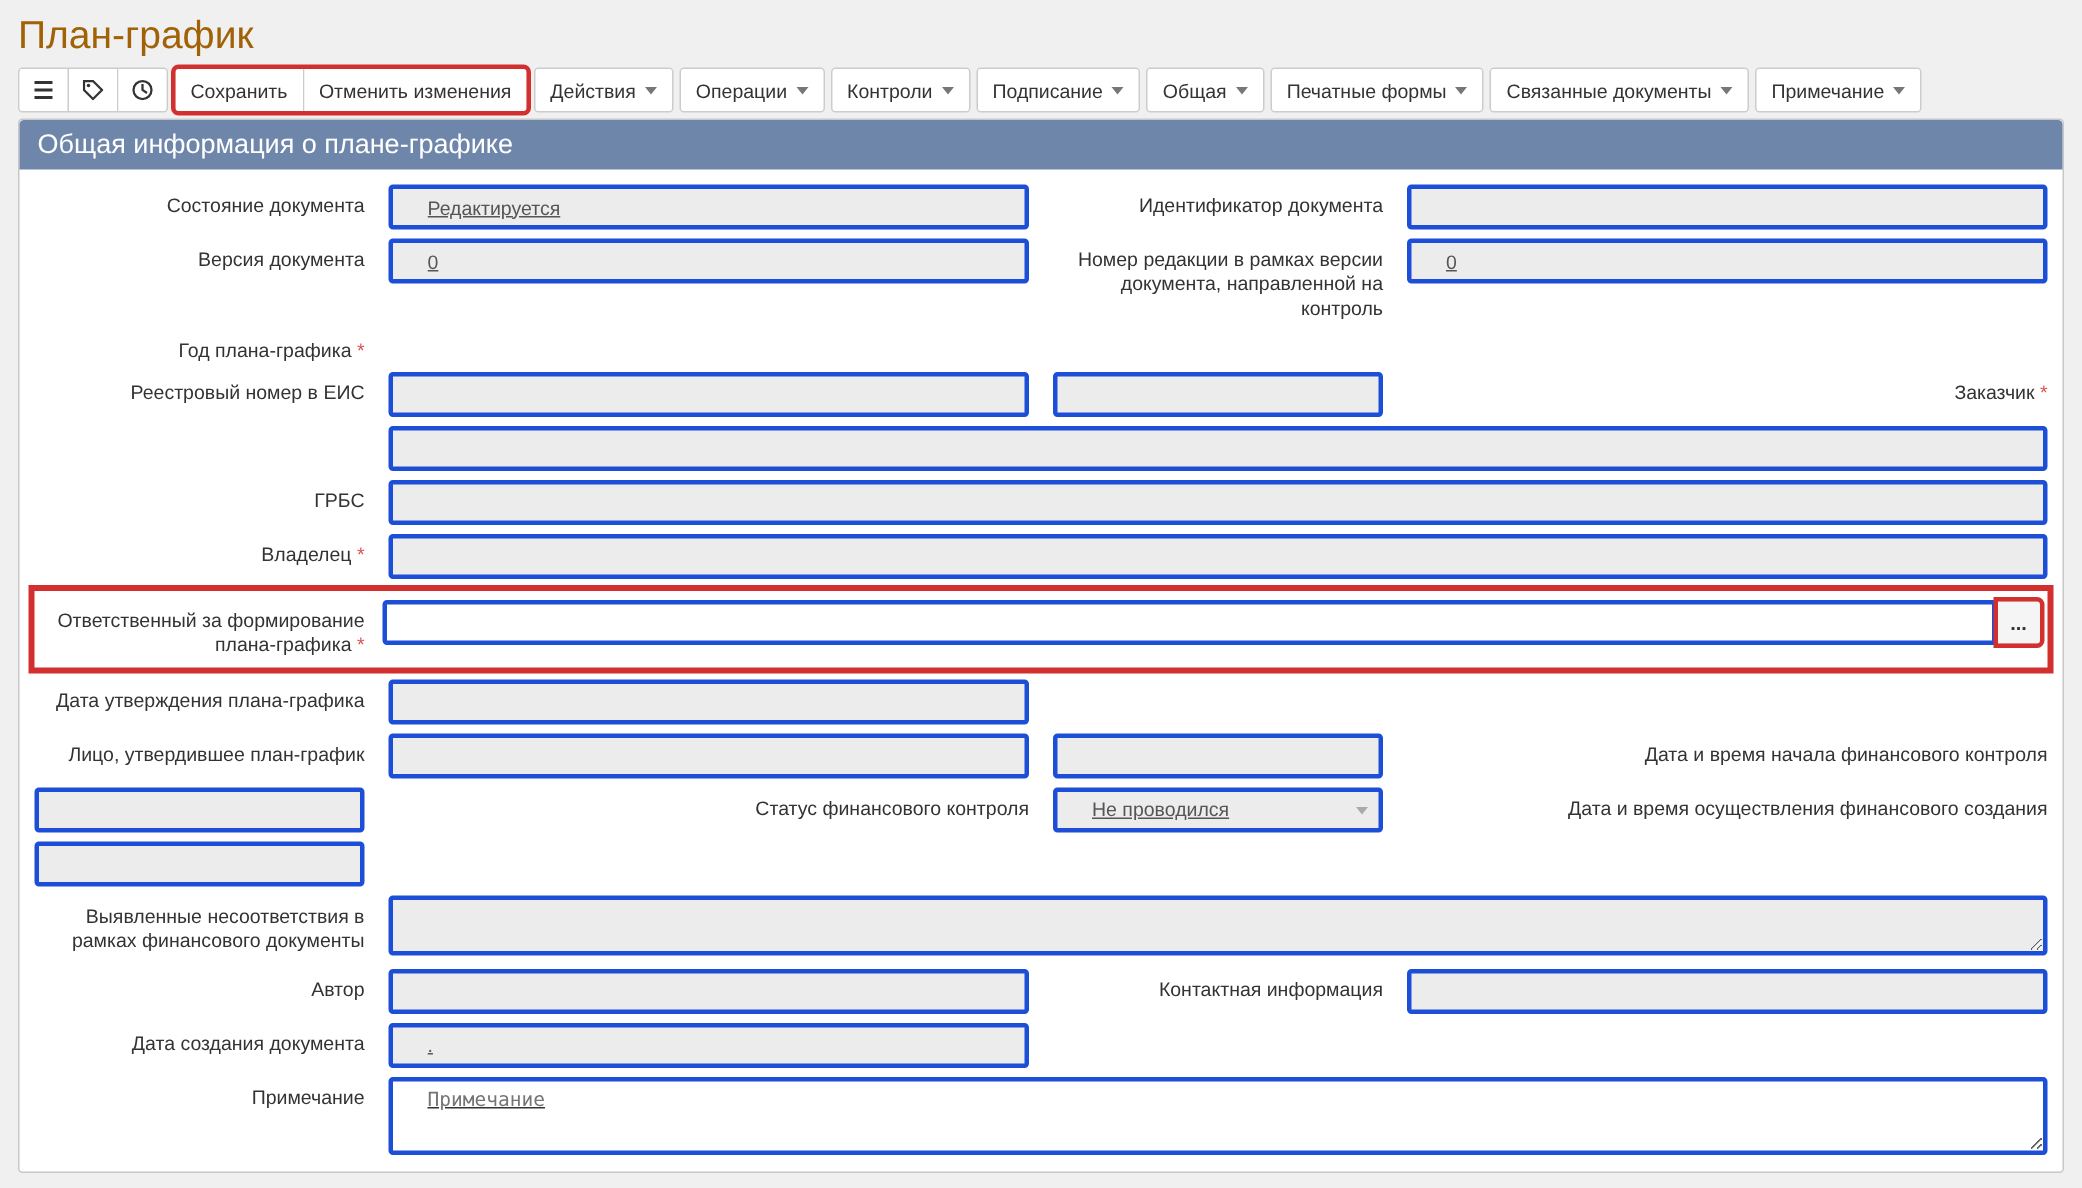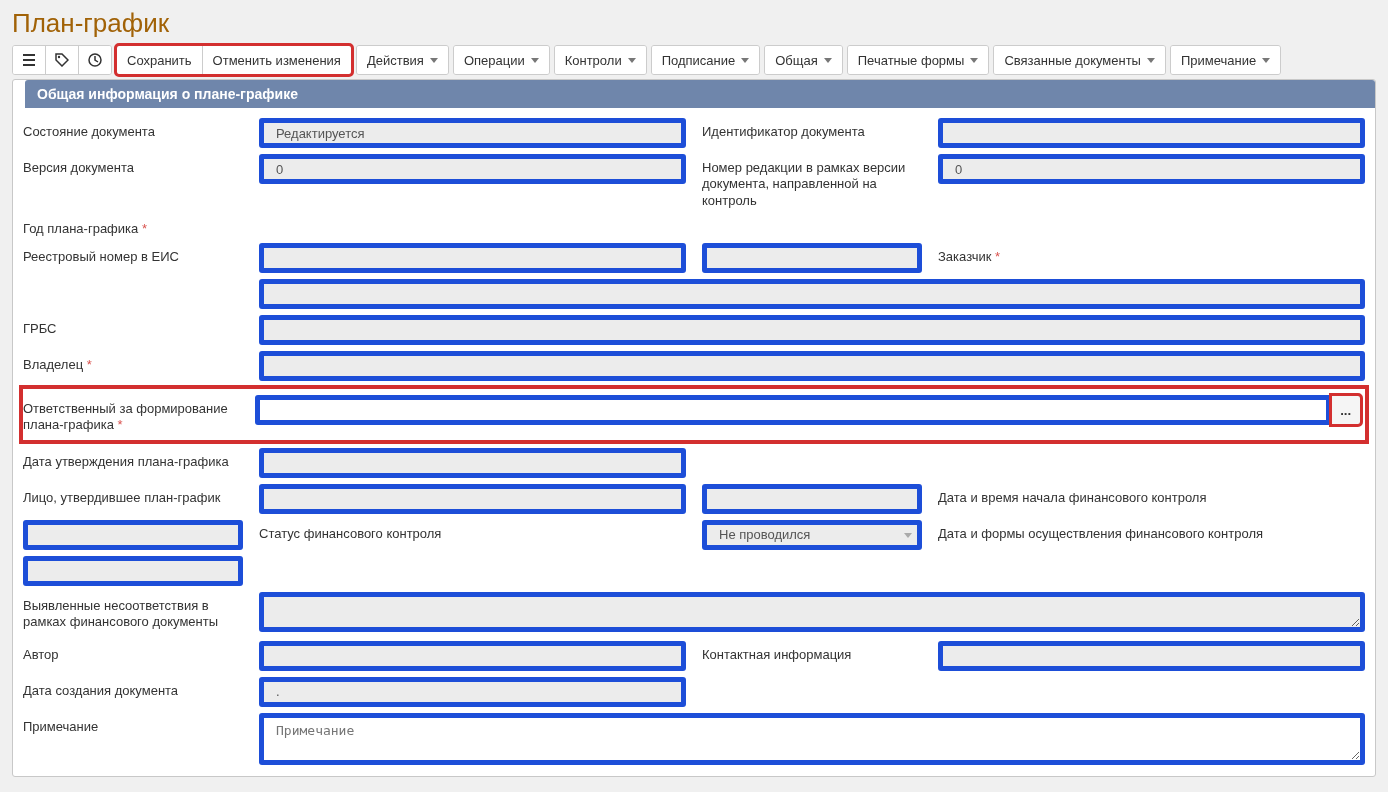--- a/index.html
+++ b/index.html
@@ -58,50 +58,51 @@
     outline-offset: -1px;
   }
   .section {
     border: 1px solid #c8c8c8;
     background: #fff;
     border-radius: 3px;
   }
   .section-header {
     background: #6f86ab;
     color: #fff;
-    font-weight: 700;
-    font-size: 14px;
+    font-weight: 400;
+    font-size: 18px;
     padding: 6px 12px;
     border-radius: 3px 3px 0 0;
-    margin-left: 12px;
   }
   .section-body {
     padding: 10px 10px 8px 10px;
     display: grid;
     grid-template-columns: 220px 1fr 220px 1fr;
     column-gap: 16px;
     row-gap: 6px;
     align-items: start;
   }
   .label {
+    text-align: right;
     font-size: 13px;
     color: #333;
     padding-top: 6px;
     line-height: 1.25;
   }
   .req::after { content: " *"; color: #d9534f; }
   .fld {
     height: 30px;
-    border: 5px solid #1d4ed8;
+    border: 3px solid #1d4ed8;
     border-radius: 3px;
-    padding: 5px 12px;
+    padding: 5px 23px;
     font-size: 13px;
     background: #fff;
     width: 100%;
     color: #333;
+    text-decoration: underline;
   }
   .fld.ro { background: #ececec; color: #555; }
   .fld.ta { height: 40px; resize: both; }
   .fld.ta-lg { height: 52px; }
   .full-row { grid-column: 2 / span 3; }
   .row-highlight {
     grid-column: 1 / span 4;
     display: grid;
     grid-template-columns: 220px 1fr;
     column-gap: 12px;
@@ -278,21 +279,21 @@
     <div><input class="fld ro" readonly="" value="" style=""></div>
 
     <div class="label">Дата и время начала финансового контроля</div>
     <div><input class="fld ro" readonly="" value="" style=""></div>
     <div class="label">Статус финансового контроля</div>
     <div class="select-wrap">
       <input class="fld ro" readonly="" value="Не проводился" style="">
       <span class="caret"></span>
     </div>
 
-    <div class="label">Дата и формы осуществления финансового контроля</div>
+    <div class="label">Дата и время осуществления финансового создания</div>
     <div><input class="fld ro" readonly="" value="" style=""></div>
     <div class="spacer"></div>
 
     <div class="label">Выявленные несоответствия в рамках финансового документы</div>
     <div class="full-row"><textarea class="fld ro ta" readonly="" style=""></textarea></div>
 
     <div class="label">Автор</div>
     <div><input class="fld ro" readonly="" value="" style=""></div>
     <div class="label">Контактная информация</div>
     <div><input class="fld ro" readonly="" value="" style=""></div>

